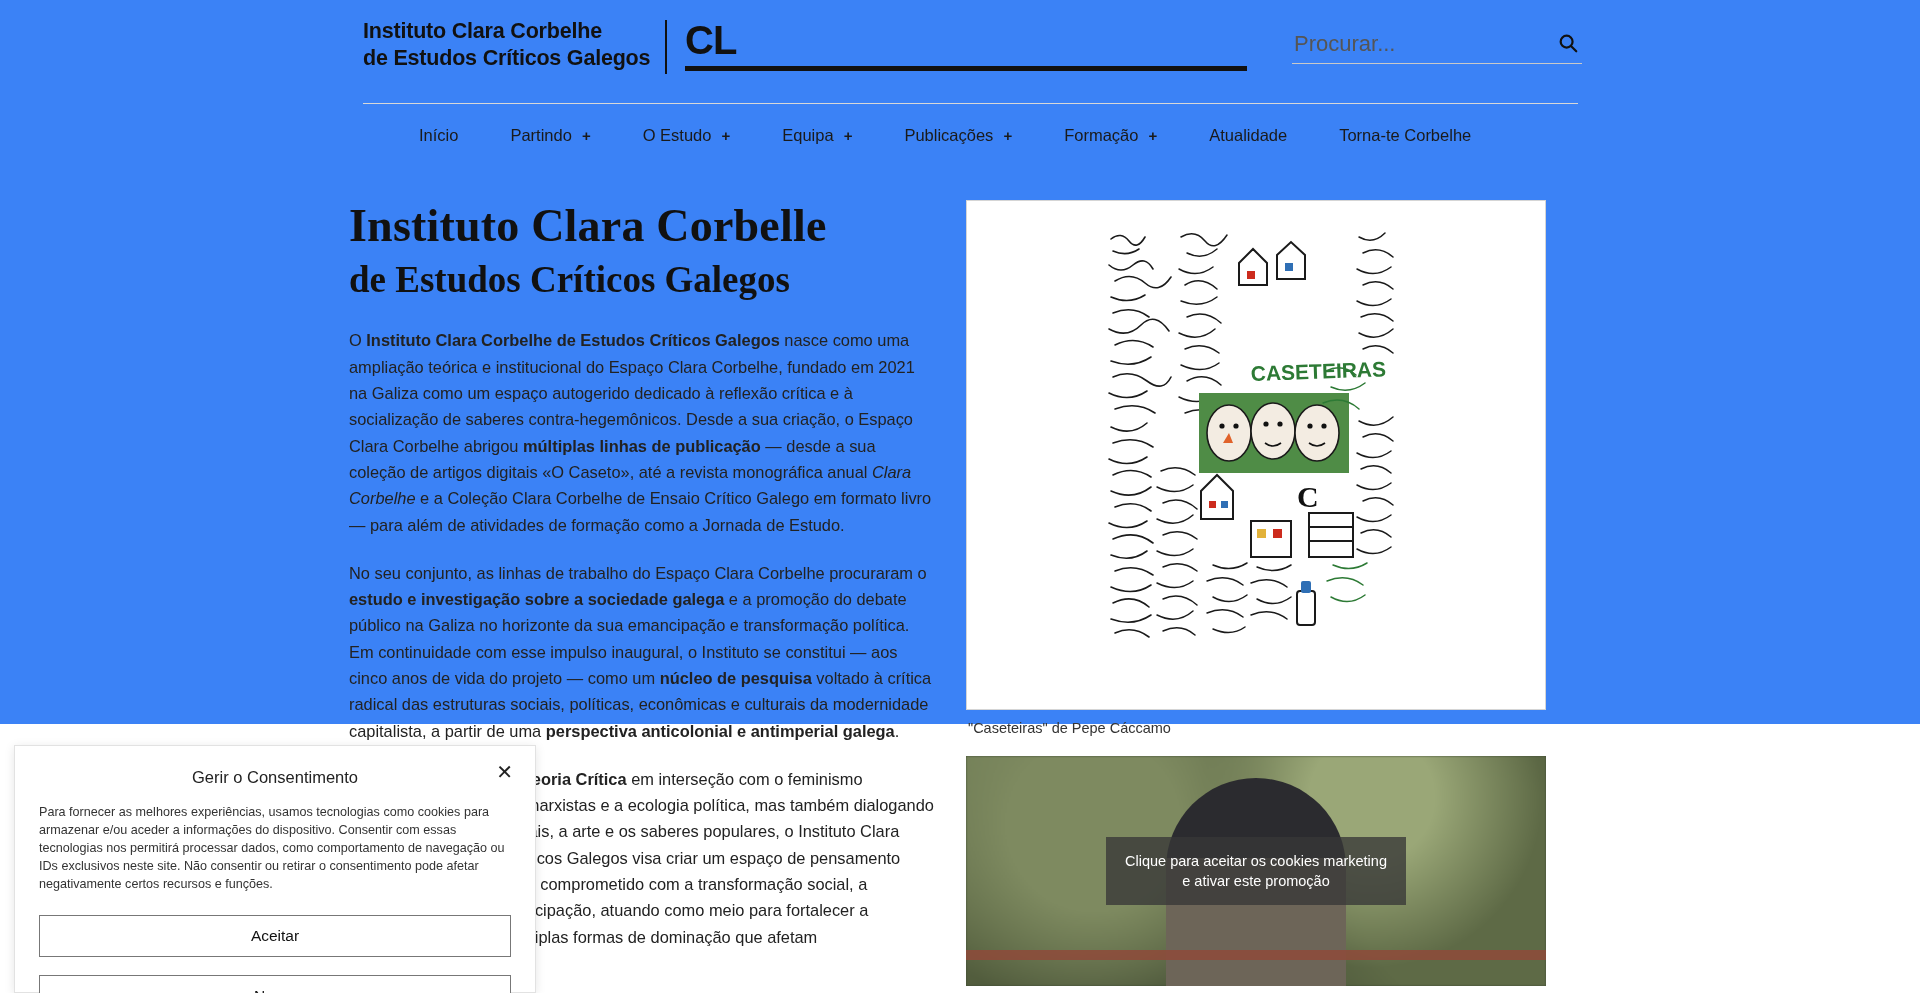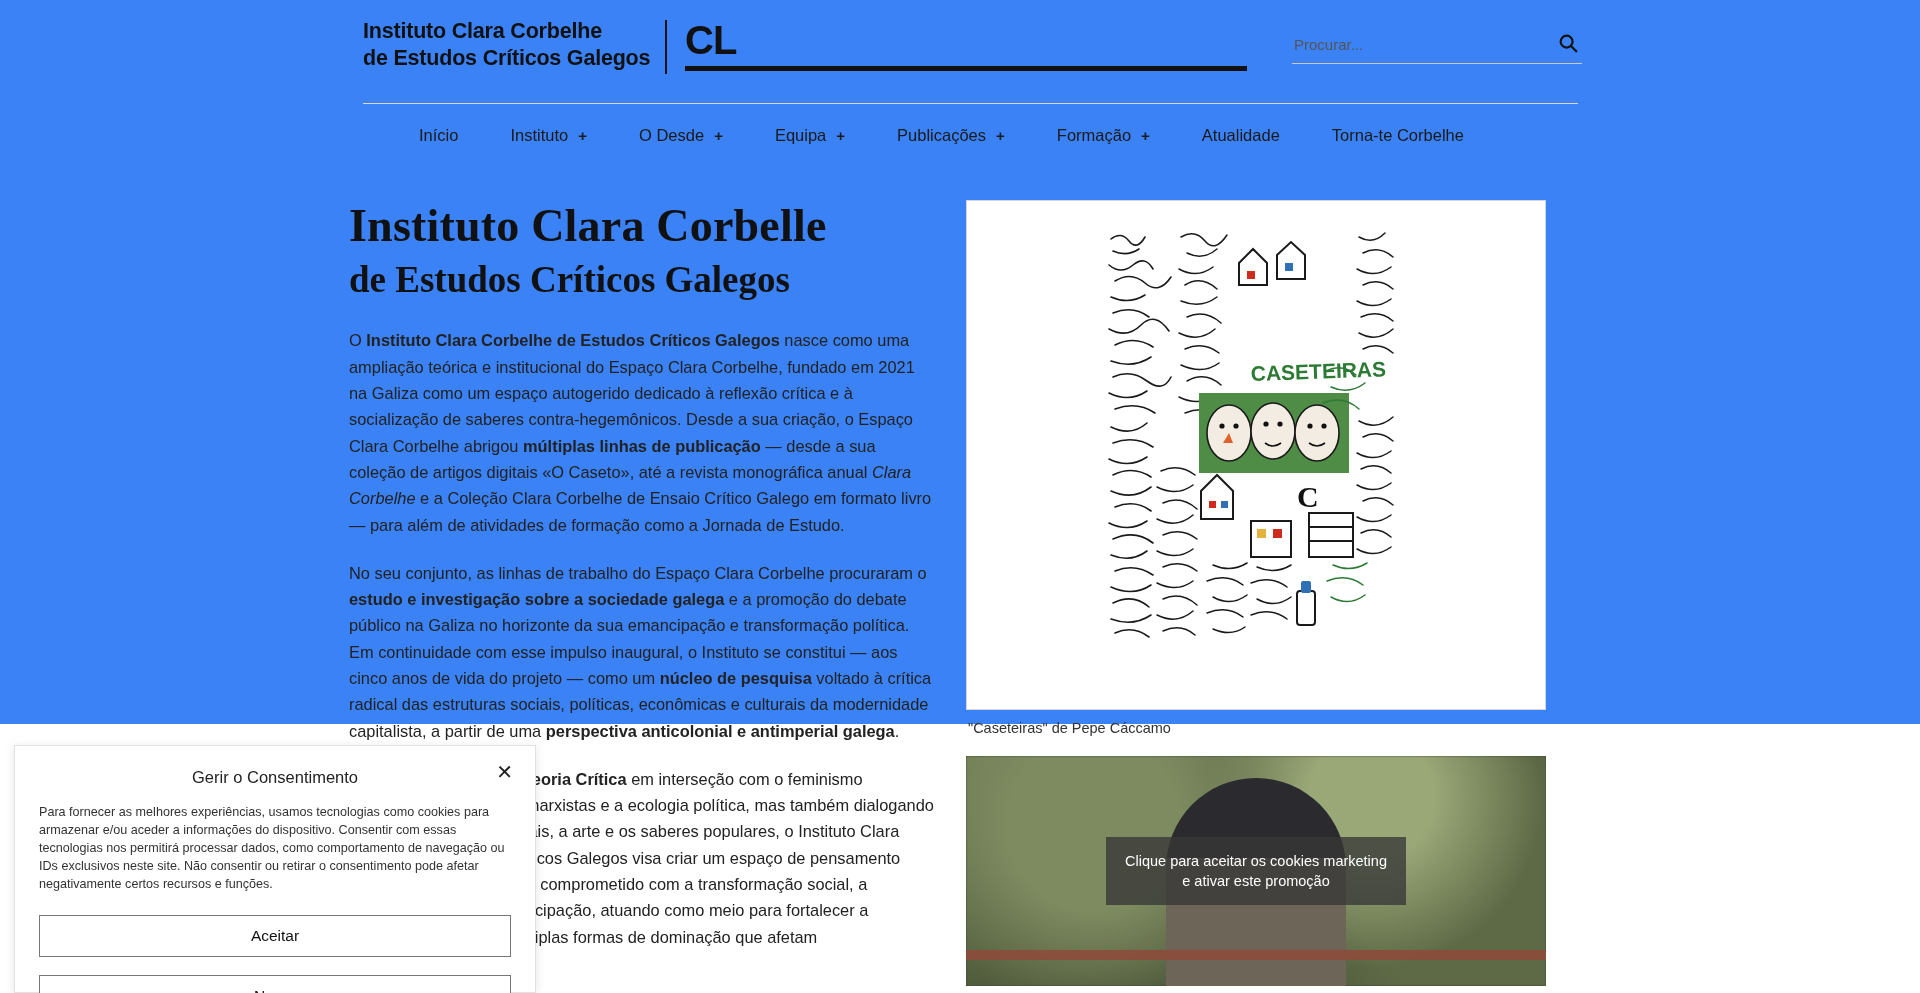--- a/index.html
+++ b/index.html
@@ -82,21 +82,21 @@
   .search-input {
     position: absolute;
     left: 0;
     top: 0;
     width: 240px;
     height: 32px;
     border: 0;
     outline: none;
     background: transparent;
     font-family: "Liberation Sans", sans-serif;
-    font-size: 15px;
+    font-size: 22px;
     color: #333;
   }
   .search-input::placeholder { color: #555; }
   .search-btn {
     position: absolute;
     right: 0;
     top: 2px;
     width: 28px;
     height: 28px;
     background: transparent;
@@ -333,25 +333,25 @@
         </svg>
       </button>
     </div>
   </div>
 
   <nav class="nav-bar">
     <div class="nav-item">
       <span>Início</span>
     </div>
     <div class="nav-item">
-      <span>Instituto</span>
+      <span>Partindo</span>
       <span class="plus">+</span>
     </div>
     <div class="nav-item">
-      <span>O Desde</span>
+      <span>O Estudo</span>
       <span class="plus">+</span>
     </div>
     <div class="nav-item">
       <span>Equipa</span>
       <span class="plus">+</span>
     </div>
     <div class="nav-item">
       <span>Publicações</span>
       <span class="plus">+</span>
     </div>

